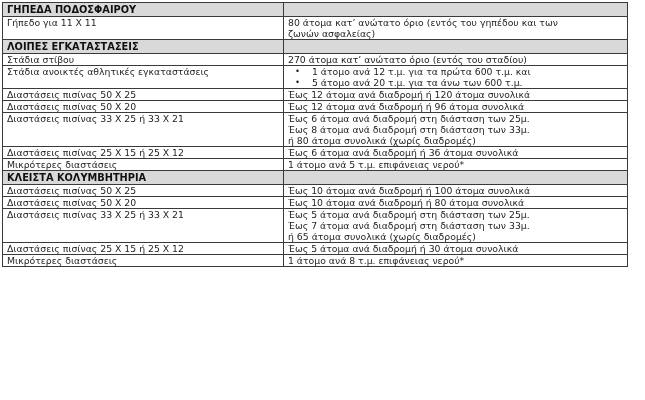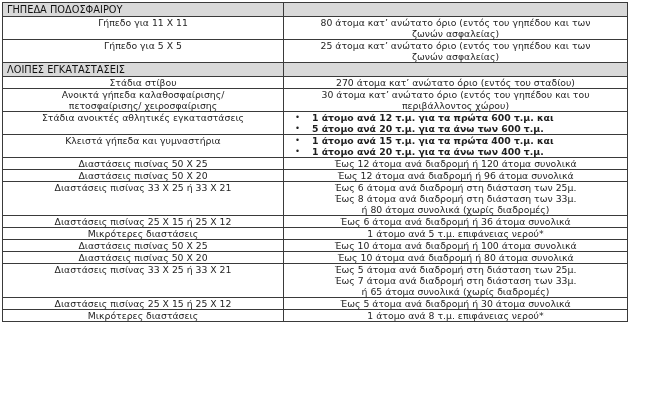--- a/index.html
+++ b/index.html
@@ -29,46 +29,44 @@
     vertical-align: top;
     font-size: 9.3px;
     line-height: 11px;
     color: #1f1f1f;
     overflow: hidden;
   }
   col.c-facility { width: 281px; }
   col.c-limit    { width: 344px; }
   tr.section-header td {
     background: #d9d9d9;
-    font-weight: normal;
+    font-weight: bold;
     font-size: 9.8px;
     line-height: 13px;
     color: #111111;
   }
   .cell-line {
     white-space: nowrap;
     overflow: hidden;
-    text-align: center;
   }
   .bullet-line {
     display: flex;
     white-space: nowrap;
     overflow: hidden;
   }
   .bullet {
     flex: 0 0 24px;
     padding-left: 7px;
     box-sizing: border-box;
     font-size: 8.5px;
   }
   .bullet-text {
     flex: 1 1 auto;
     white-space: nowrap;
     overflow: hidden;
-    font-weight: bold;
   }
 </style>
 </head>
 <body>
 
 <div class="page">
   <table class="capacity">
     <colgroup>
       <col class="c-facility">
       <col class="c-limit">
@@ -80,83 +78,49 @@
         </tr>
         <tr>
           <td>
             <div class="cell-line">Γήπεδο για 11 Χ 11</div>
           </td>
           <td>
             <div class="cell-line">80 άτομα κατ’ ανώτατο όριο (εντός του γηπέδου και των</div>
             <div class="cell-line">ζωνών ασφαλείας)</div>
           </td>
         </tr>
-        <tr>
-          <td>
-            <div class="cell-line">Γήπεδο για 5 Χ 5</div>
-          </td>
-          <td>
-            <div class="cell-line">25 άτομα κατ’ ανώτατο όριο (εντός του γηπέδου και των</div>
-            <div class="cell-line">ζωνών ασφαλείας)</div>
-          </td>
-        </tr>
         <tr class="section-header">
           <td>ΛΟΙΠΕΣ ΕΓΚΑΤΑΣΤΑΣΕΙΣ</td>
           <td></td>
         </tr>
         <tr>
           <td>
             <div class="cell-line">Στάδια στίβου</div>
           </td>
           <td>
             <div class="cell-line">270 άτομα κατ’ ανώτατο όριο (εντός του σταδίου)</div>
-          </td>
-        </tr>
-        <tr>
-          <td>
-            <div class="cell-line">Ανοικτά γήπεδα καλαθοσφαίρισης/</div>
-            <div class="cell-line">πετοσφαίρισης/ χειροσφαίρισης</div>
-          </td>
-          <td>
-            <div class="cell-line">30 άτομα κατ’ ανώτατο όριο (εντός του γηπέδου και του</div>
-            <div class="cell-line">περιβάλλοντος χώρου)</div>
           </td>
         </tr>
         <tr>
           <td>
             <div class="cell-line">Στάδια ανοικτές αθλητικές εγκαταστάσεις</div>
           </td>
           <td>
             <div class="bullet-line">
               <span class="bullet">•</span>
               <span class="bullet-text">1 άτομο ανά 12 τ.μ. για τα πρώτα 600 τ.μ. και</span>
             </div>
             <div class="bullet-line">
               <span class="bullet">•</span>
               <span class="bullet-text">5 άτομο ανά 20 τ.μ. για τα άνω των 600 τ.μ.</span>
             </div>
           </td>
         </tr>
         <tr>
           <td>
-            <div class="cell-line">Κλειστά γήπεδα και γυμναστήρια</div>
-          </td>
-          <td>
-            <div class="bullet-line">
-              <span class="bullet">•</span>
-              <span class="bullet-text">1 άτομο ανά 15 τ.μ. για τα πρώτα 400 τ.μ. και</span>
-            </div>
-            <div class="bullet-line">
-              <span class="bullet">•</span>
-              <span class="bullet-text">1 άτομο ανά 20 τ.μ. για τα άνω των 400 τ.μ.</span>
-            </div>
-          </td>
-        </tr>
-        <tr>
-          <td>
             <div class="cell-line">Διαστάσεις πισίνας 50 Χ 25</div>
           </td>
           <td>
             <div class="cell-line">Έως 12 άτομα ανά διαδρομή ή 120 άτομα συνολικά</div>
           </td>
         </tr>
         <tr>
           <td>
             <div class="cell-line">Διαστάσεις πισίνας 50 Χ 20</div>
           </td>
@@ -182,20 +146,24 @@
             <div class="cell-line">Έως 6 άτομα ανά διαδρομή ή 36 άτομα συνολικά</div>
           </td>
         </tr>
         <tr>
           <td>
             <div class="cell-line">Μικρότερες διαστάσεις</div>
           </td>
           <td>
             <div class="cell-line">1 άτομο ανά 5 τ.μ. επιφάνειας νερού*</div>
           </td>
+        </tr>
+        <tr class="section-header">
+          <td>ΚΛΕΙΣΤΑ ΚΟΛΥΜΒΗΤΗΡΙΑ</td>
+          <td></td>
         </tr>
         <tr>
           <td>
             <div class="cell-line">Διαστάσεις πισίνας 50 Χ 25</div>
           </td>
           <td>
             <div class="cell-line">Έως 10 άτομα ανά διαδρομή ή 100 άτομα συνολικά</div>
           </td>
         </tr>
         <tr>

